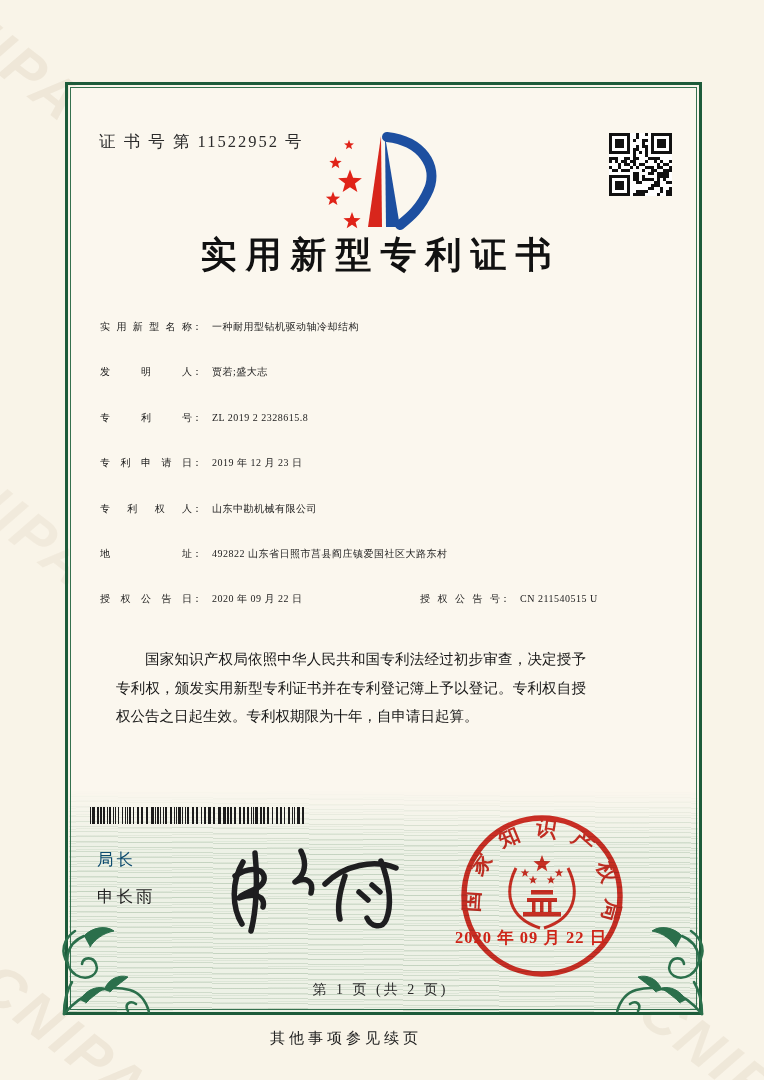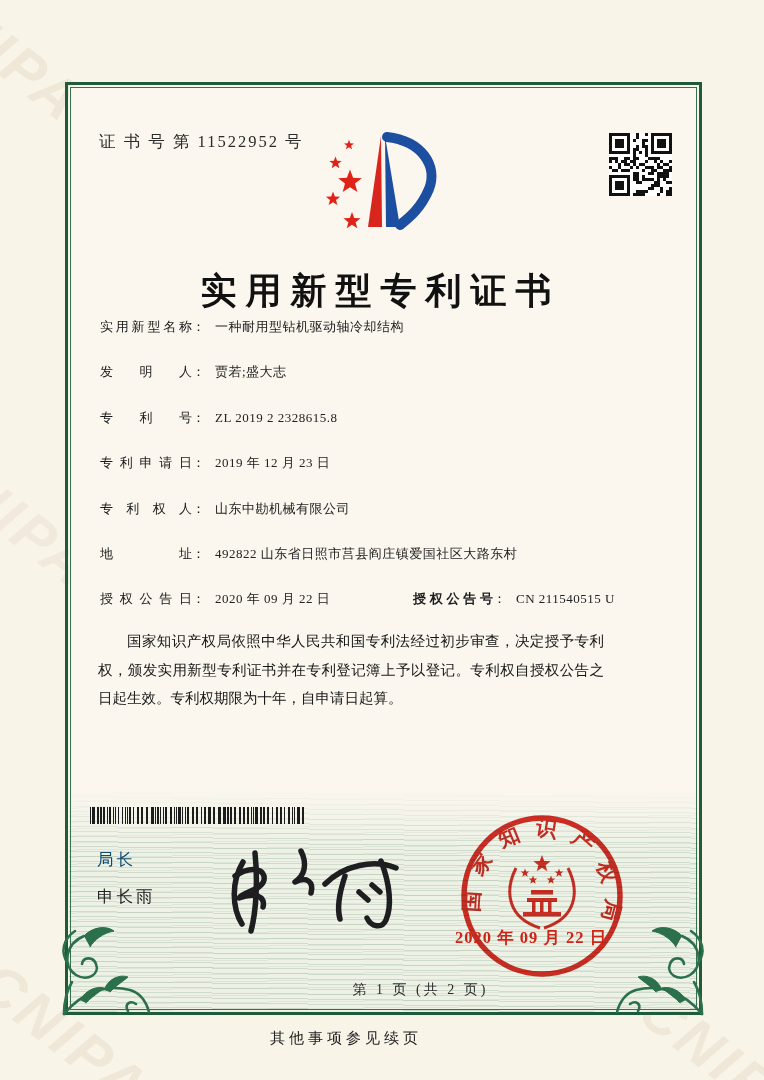--- a/index.html
+++ b/index.html
@@ -35,41 +35,41 @@
   }
   
   .border-outer{position:absolute; left:65px; top:82px; width:631px; height:927px;
     border:3px solid #1d5b3a; z-index:2; pointer-events:none;}
   .border-inner{position:absolute; left:2px; top:2px; right:2px; bottom:2px;
     border:1px solid #35714f;}
   
   .abs{position:absolute; z-index:3;}
   .cert-no{left:99px; top:131px; font-size:16.5px; letter-spacing:2px; color:#2b2b2b;}
   .title{left:65px; top:231px; width:631px; text-align:center; font-size:36px;
-    font-weight:bold; letter-spacing:9px; color:#111;margin-top:36px;}
-  .fields{left:100px; top:316px; width:575px; font-size:13px;}
+    font-weight:bold; letter-spacing:9px; color:#111;}
+  .fields{left:100px; top:316px; width:575px; font-size:10px;}
   .frow{display:flex; align-items:flex-start; height:45.4px; line-height:22px;}
   .flabel{display:inline-block; width:92px; text-align:justify; text-align-last:justify;
     color:#191919;}
   .fcolon{display:inline-block; margin-right:10px; color:#191919;}
   .fvalue{color:#222; letter-spacing:.5px;font-family:Liberation Serif, serif;}
   .fvalue-fixed{flex:0 0 184px;}
   .flabel2{display:inline-block; width:80px; text-align:justify; text-align-last:justify;
-    margin-left:14px;font-weight:bold;}
+    margin-left:24px;}
   .paras{left:98px; top:627px; width:506px; font-size:14.5px; line-height:28.6px;
     text-align:justify; color:#161616; z-index:3;}
-  .paras p{margin:0; text-indent:2em;}
+  .paras p{margin:18px; text-indent:2em;}
   .officer-title{left:97px; top:849px; font-family:"Liberation Sans","DejaVu Sans",sans-serif;
     font-size:16.5px; letter-spacing:3px; color:#0c4a6e; z-index:4;}
   .officer-name{left:97px; top:886px; font-family:"Liberation Sans","DejaVu Sans",sans-serif;
     font-size:16.5px; letter-spacing:3px; color:#222; z-index:4;text-align:center;}
   .seal-date{left:455px; top:927px; font-size:16.5px; color:#ce2418; letter-spacing:1px;
     z-index:6; font-weight:bold; white-space:nowrap;}
   .page-info{left:65px; top:981px; width:631px; text-align:center; font-size:14px;
-    letter-spacing:3px; color:#2a2a2a; z-index:4;margin-left:40px;}
+    letter-spacing:3px; color:#2a2a2a; z-index:4;}
   .next-note{left:0; top:1029px; width:692px; text-align:center; font-size:15px;
     letter-spacing:4px; color:#222; z-index:3;}
   svg{display:block;}
   .logo-svg{left:325px; top:127px; z-index:3;}
   .qr-svg{left:609px; top:133px; z-index:3;}
   .barcode-svg{left:90px; top:807px; z-index:4;}
   .sig-svg{left:213px; top:832px; z-index:4;}
   .seal-svg{left:452px; top:806px; z-index:5; opacity:.95; mix-blend-mode:multiply;}
   .orn{z-index:4;}
   .orn-left{left:50px; top:922px;}

